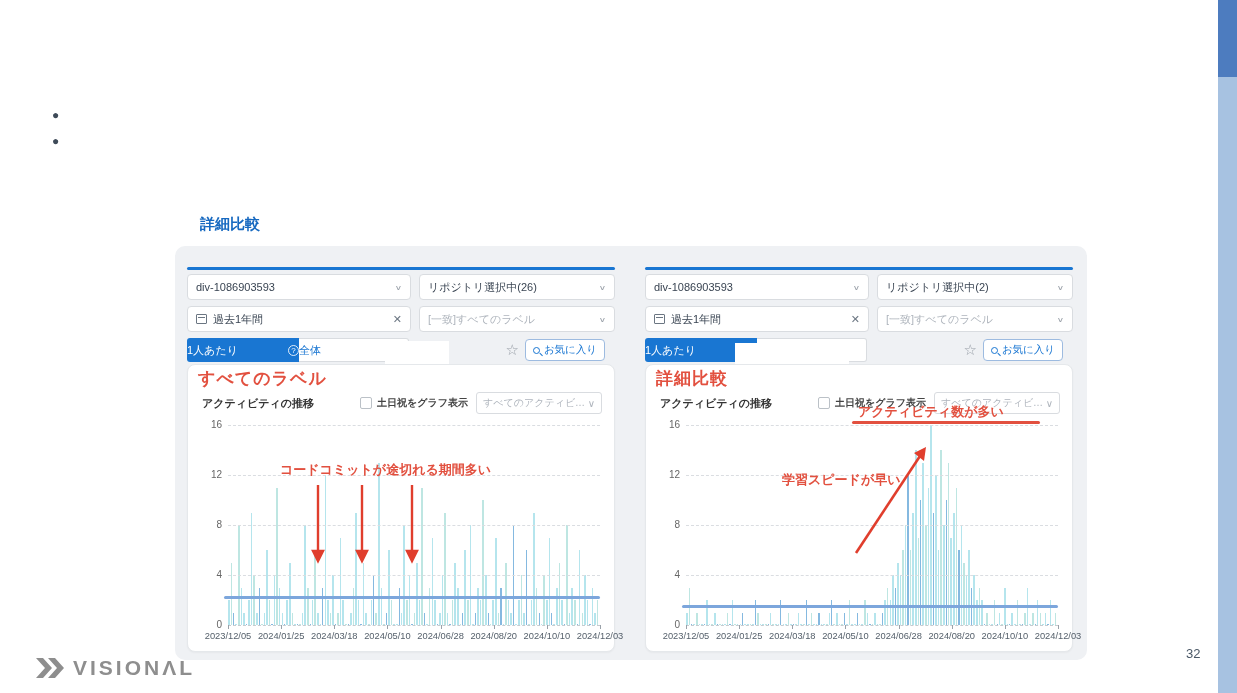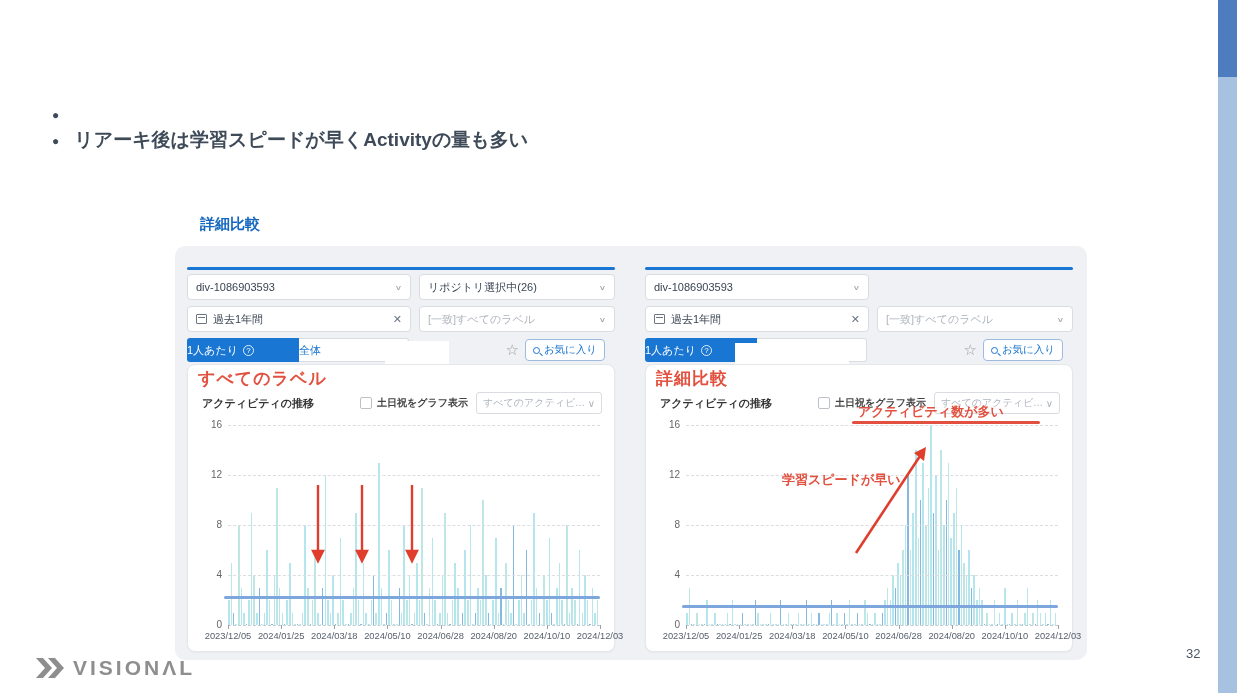--- a/index.html
+++ b/index.html
@@ -31,21 +31,21 @@
   .select .grow { flex:1 1 auto; overflow:hidden; white-space:nowrap; }
   .select .chev { color:#9AA1A9; font-size:10px; transform:scaleY(.7); }
   .select.muted .grow { color:#AEB4BC; }
   .row1 { top:28px; } .row2 { top:60px; }
   .sel-a { left:8px; width:224px; } .sel-b { left:240px; width:196px; }
   .cal { width:11px; height:10px; border:1px solid #6B7682; border-radius:1px; position:relative; flex:none; }
   .cal::before { content:""; position:absolute; left:1px; right:1px; top:2px; border-top:1px solid #6B7682; }
   .xclear { color:#6B7682; font-size:11px; }
 
   .togglerow { position:absolute; left:8px; top:92px; height:24px; width:428px; }
-  .tab { position:absolute; top:0; height:24px; display:flex; align-items:center; justify-content:flex-start;
+  .tab { position:absolute; top:0; height:24px; display:flex; align-items:center; justify-content:space-between;
          font-size:11px; gap:5px; }
   .tab.active { left:0; width:112px; background:#1976D2; color:#fff; border-radius:3px 0 0 3px; }
   .tab.inactive { left:112px; width:110px; background:#fff; color:#1976D2; border:1px solid #D9DCE0; border-left:none; border-radius:0 3px 3px 0; }
   .help { width:11px; height:11px; border:1px solid rgba(255,255,255,.85); border-radius:50%;
           font-size:8px; display:flex; align-items:center; justify-content:center; }
   .redact { position:absolute; background:#fff; }
   .p0 .redact { left:198px; top:3px; width:64px; height:26px; }
   .p1 .redact { left:90px; top:5px; width:114px; height:27px; }
   .star { position:absolute; right:96px; top:3px; font-size:15px; color:#9AA1A9; }
   .favbtn { position:absolute; right:10px; top:1px; height:22px; width:80px; background:#fff;
@@ -101,21 +101,20 @@
 
   <div class="strip-dark"></div>
   <div class="strip-light"></div>
 
   <div class="bullets">
     <div class="bullet">
       <span class="dot">●</span>
     </div>
     <div class="bullet">
       <span class="dot">●</span>
-      <span>リアーキ後は学習スピードが早くActivityの量も多い</span>
     </div>
   </div>
 
   <div class="section-label">詳細比較</div>
 
   <div class="dashboard">
 
     <div class="panel p0">
       <div class="topline"></div>
 
@@ -341,39 +340,44 @@
             <div class="gridline" style="top: 150px;"></div>
             <div class="ylab" style="top: 144px;">4</div>
             <div class="gridline" style="top: 100px;"></div>
             <div class="ylab" style="top: 94px;">8</div>
             <div class="gridline" style="top: 50px;"></div>
             <div class="ylab" style="top: 44px;">12</div>
             <div class="gridline" style="top: 0px;"></div>
             <div class="ylab" style="top: -6px;">16</div>
           </div>
         <div class="annot">
+          <div class="atext gap">コードコミットが途切れる期間多い</div>
           <svg class="asvg" width="428" height="288">
             <g stroke="#E03E2D" stroke-width="2.4" fill="#E03E2D">
               <line x1="130" y1="120" x2="130" y2="188"></line>
                 <polygon points="125,186 135,186 130,196"></polygon>
               <line x1="174" y1="120" x2="174" y2="188"></line>
                 <polygon points="169,186 179,186 174,196"></polygon>
               <line x1="224" y1="120" x2="224" y2="188"></line>
                 <polygon points="219,186 229,186 224,196"></polygon>
             </g>
           </svg>
         </div>
       </div>
     </div>
 
     <div class="panel p1">
       <div class="topline"></div>
 
       <div class="select row1 sel-a">
         <span class="grow">div-1086903593</span>
+        <span class="chev">∨</span>
+      </div>
+      <div class="select row1 sel-b">
+        <span class="grow">リポジトリ選択中(2)</span>
         <span class="chev">∨</span>
       </div>
       <div class="select row2 sel-a">
         <span class="cal"></span>
         <span class="grow">過去1年間</span>
         <span class="xclear">✕</span>
       </div>
       <div class="select row2 sel-b muted">
         <span class="grow">[一致]すべてのラベル</span>
         <span class="chev">∨</span>

